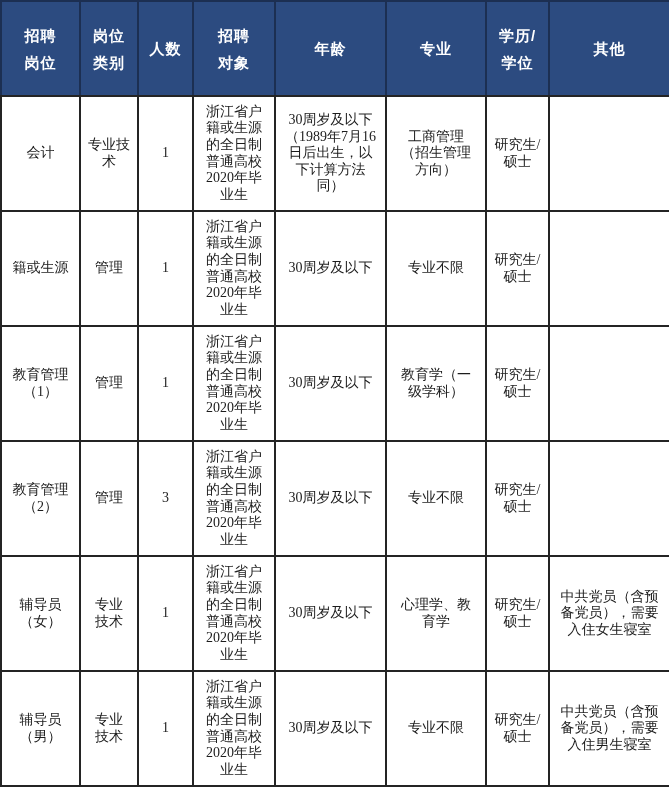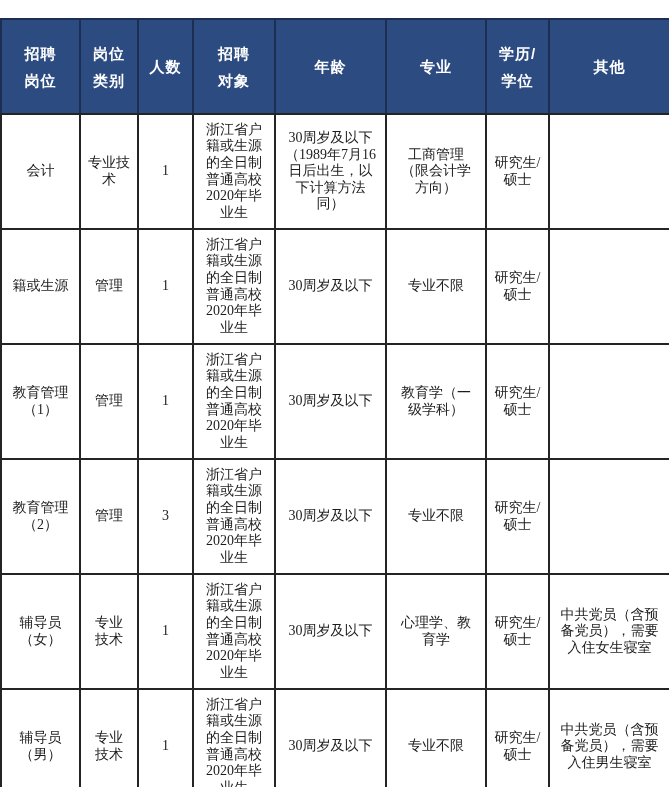--- a/index.html
+++ b/index.html
@@ -5,21 +5,21 @@
   html, body {
     margin: 0;
     padding: 0;
     background: #ffffff;
   }
   .page {
     width: 669px;
     height: 787px;
     background: #ffffff;
     box-sizing: border-box;
-    padding-top: 18px;
+    padding-top: 0;
     overflow: hidden;
     font-family: "Liberation Sans", "DejaVu Sans", sans-serif;
   }
   table.recruit {
     width: 669px;
     table-layout: fixed;
     border-collapse: collapse;
   }
   table.recruit th,
   table.recruit td {
@@ -94,21 +94,21 @@
 的全日制
 普通高校
 2020年毕
 业生</td>
         <td>30周岁及以下
 （1989年7月16
 日后出生，以
 下计算方法
 同）</td>
         <td>工商管理
-（限会计学
+（招生管理
 方向）</td>
         <td>研究生/
 硕士</td>
         <td></td>
       </tr>
       <tr class="data-row">
         <td>籍或生源</td>
         <td>管理</td>
         <td>1</td>
         <td>浙江省户

